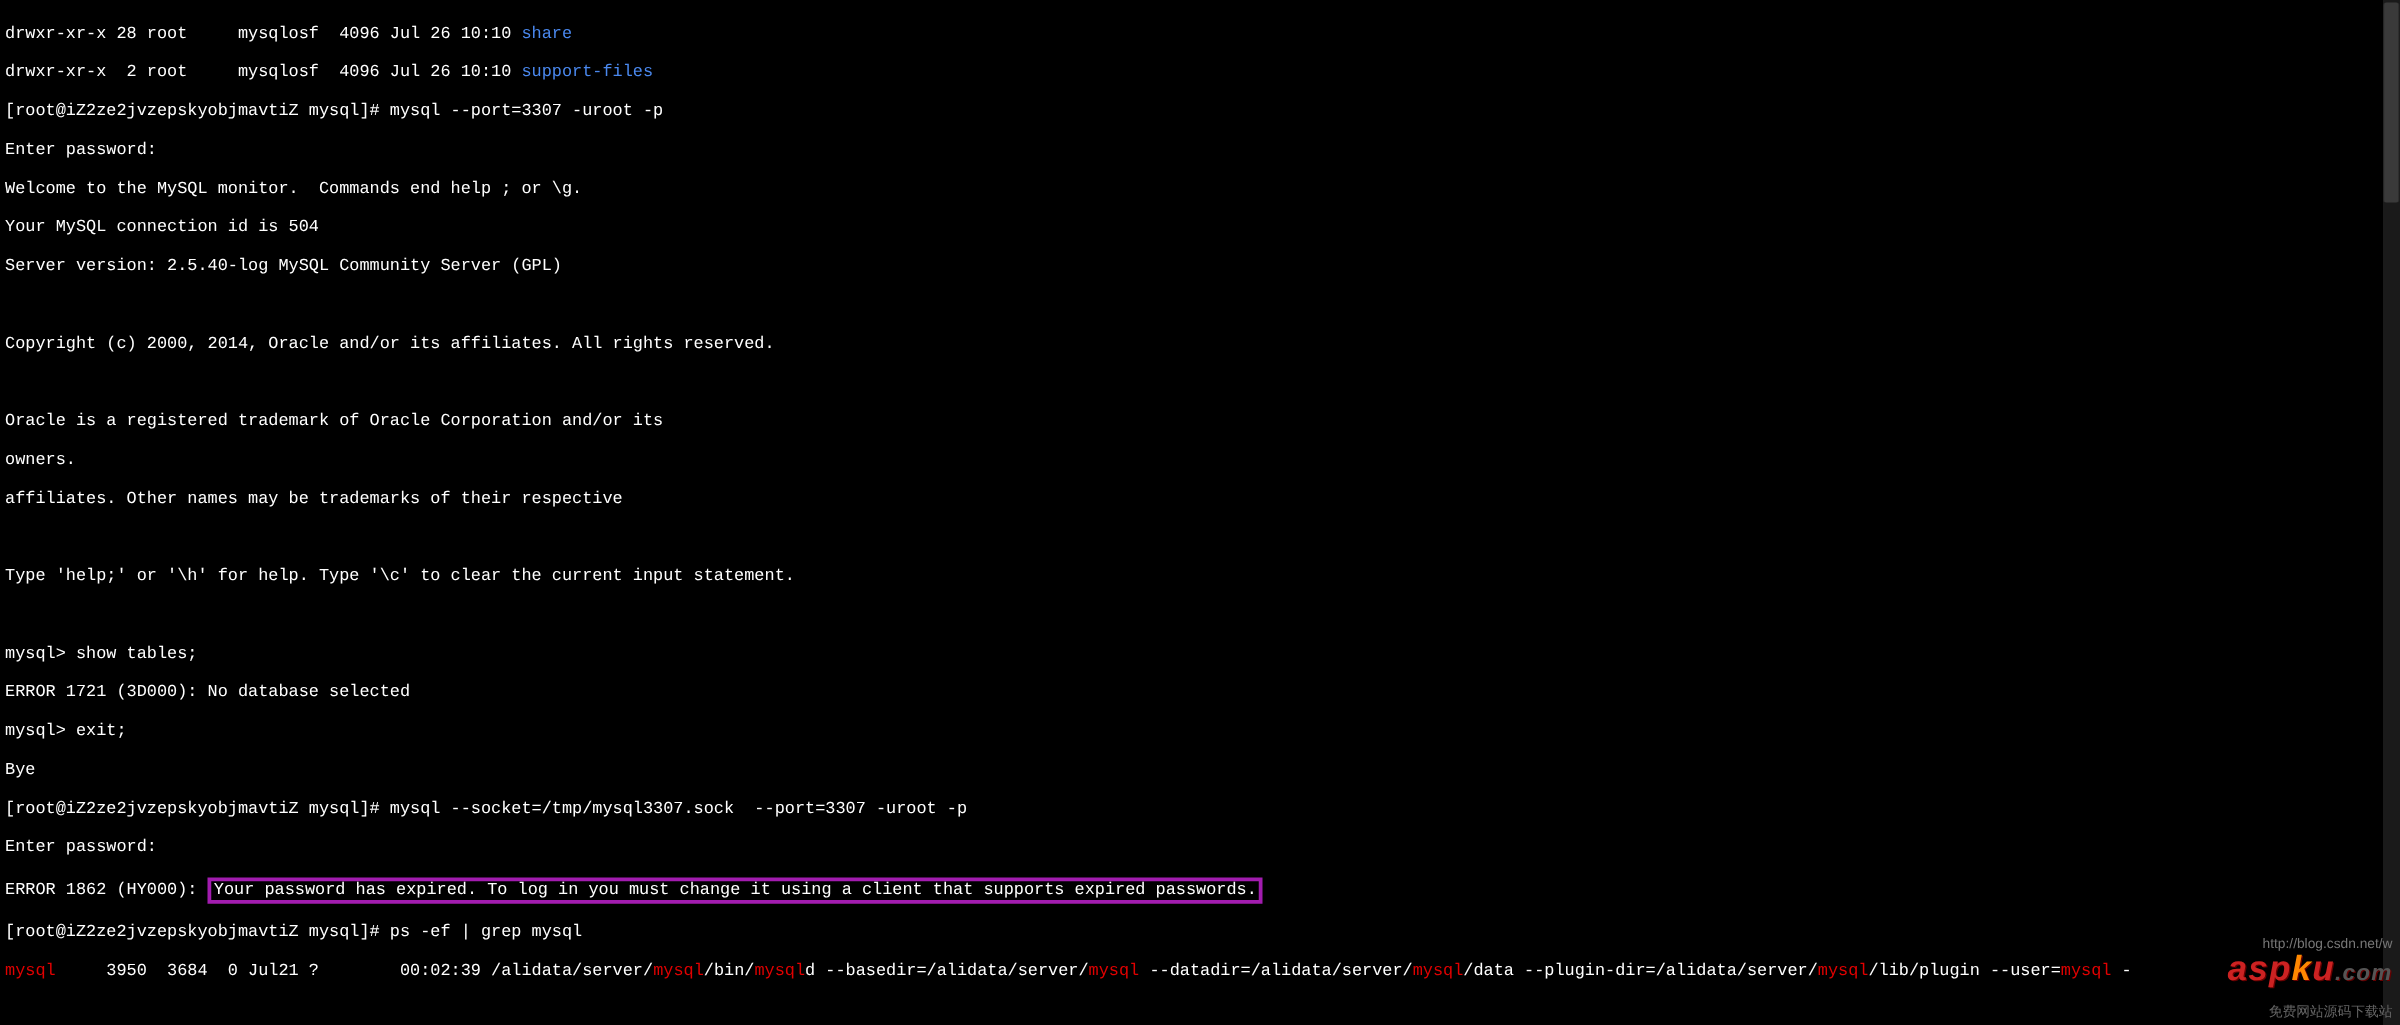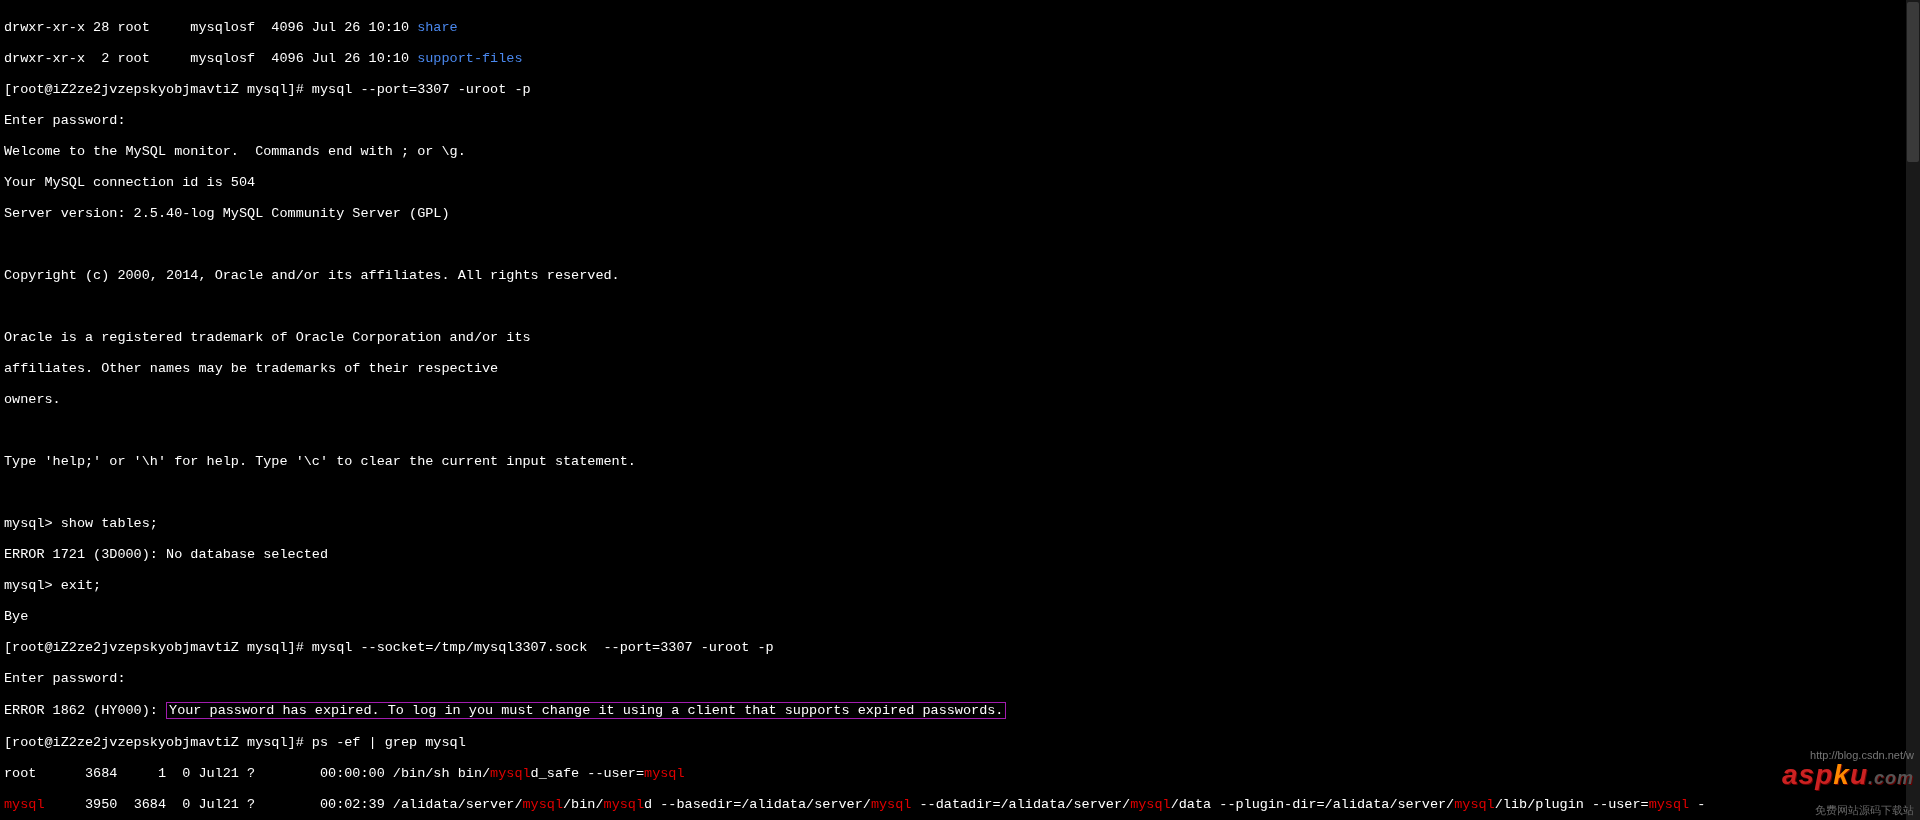--- a/index.html
+++ b/index.html
@@ -14,21 +14,21 @@
     overflow: hidden;
   }
   .terminal {
     padding: 4px 4px;
     white-space: pre;
   }
   .line { display: block; }
   .dir { color: #4a88ee; margin-top: 30px; }
   .red { color: #e00000; }
   .hl-box {
-    border: 1px solid #a21caf;
+    border: 3px solid #a21caf;
     padding: 0 2px;
     display: inline-block;
   }
   .watermark {
     position: fixed;
     right: 6px;
     bottom: 4px;
     text-align: right;
     font-family: Arial, sans-serif;
     line-height: 1;
@@ -73,41 +73,40 @@
   }
 </style>
 </head>
 <body>
 
 <div class="terminal">
 <span class="line"><span>drwxr-xr-x 28 root     mysqlosf  4096 Jul 26 10:10 </span><span class="dir">share</span></span>
 <span class="line"><span>drwxr-xr-x  2 root     mysqlosf  4096 Jul 26 10:10 </span><span class="dir">support-files</span></span>
 <span class="line">[root@iZ2ze2jvzepskyobjmavtiZ mysql]# mysql --port=3307 -uroot -p</span>
 <span class="line">Enter password:</span>
-<span class="line">Welcome to the MySQL monitor.  Commands end with ; or \g.</span>
+<span class="line">Welcome to the MySQL monitor.  Commands end help ; or \g.</span>
 <span class="line">Your MySQL connection id is 504</span>
 <span class="line">Server version: 2.5.40-log MySQL Community Server (GPL)</span>
 <span class="line"> </span>
 <span class="line">Copyright (c) 2000, 2014, Oracle and/or its affiliates. All rights reserved.</span>
 <span class="line"> </span>
 <span class="line">Oracle is a registered trademark of Oracle Corporation and/or its</span>
+<span class="line">owners.</span>
 <span class="line">affiliates. Other names may be trademarks of their respective</span>
-<span class="line">owners.</span>
 <span class="line"> </span>
 <span class="line">Type 'help;' or '\h' for help. Type '\c' to clear the current input statement.</span>
 <span class="line"> </span>
 <span class="line">mysql&gt; show tables;</span>
 <span class="line">ERROR 1721 (3D000): No database selected</span>
 <span class="line">mysql&gt; exit;</span>
 <span class="line">Bye</span>
 <span class="line">[root@iZ2ze2jvzepskyobjmavtiZ mysql]# mysql --socket=/tmp/mysql3307.sock  --port=3307 -uroot -p</span>
 <span class="line">Enter password:</span>
 <span class="line"><span>ERROR 1862 (HY000): </span><span class="hl-box">Your password has expired. To log in you must change it using a client that supports expired passwords.</span></span>
 <span class="line">[root@iZ2ze2jvzepskyobjmavtiZ mysql]# ps -ef | grep mysql</span>
-<span class="line"><span>root      3684     1  0 Jul21 ?        00:00:00 /bin/sh bin/</span><span class="red">mysql</span><span>d_safe --user=</span><span class="red">mysql</span></span>
 <span class="line"><span class="red">mysql</span><span>     3950  3684  0 Jul21 ?        00:02:39 /alidata/server/</span><span class="red">mysql</span><span>/bin/</span><span class="red">mysql</span><span>d --basedir=/alidata/server/</span><span class="red">mysql</span><span> --datadir=/alidata/server/</span><span class="red">mysql</span><span>/data --plugin-dir=/alidata/server/</span><span class="red">mysql</span><span>/lib/plugin --user=</span><span class="red">mysql</span><span> -</span></span>
 
 
 
 
 
 
 
 
 

